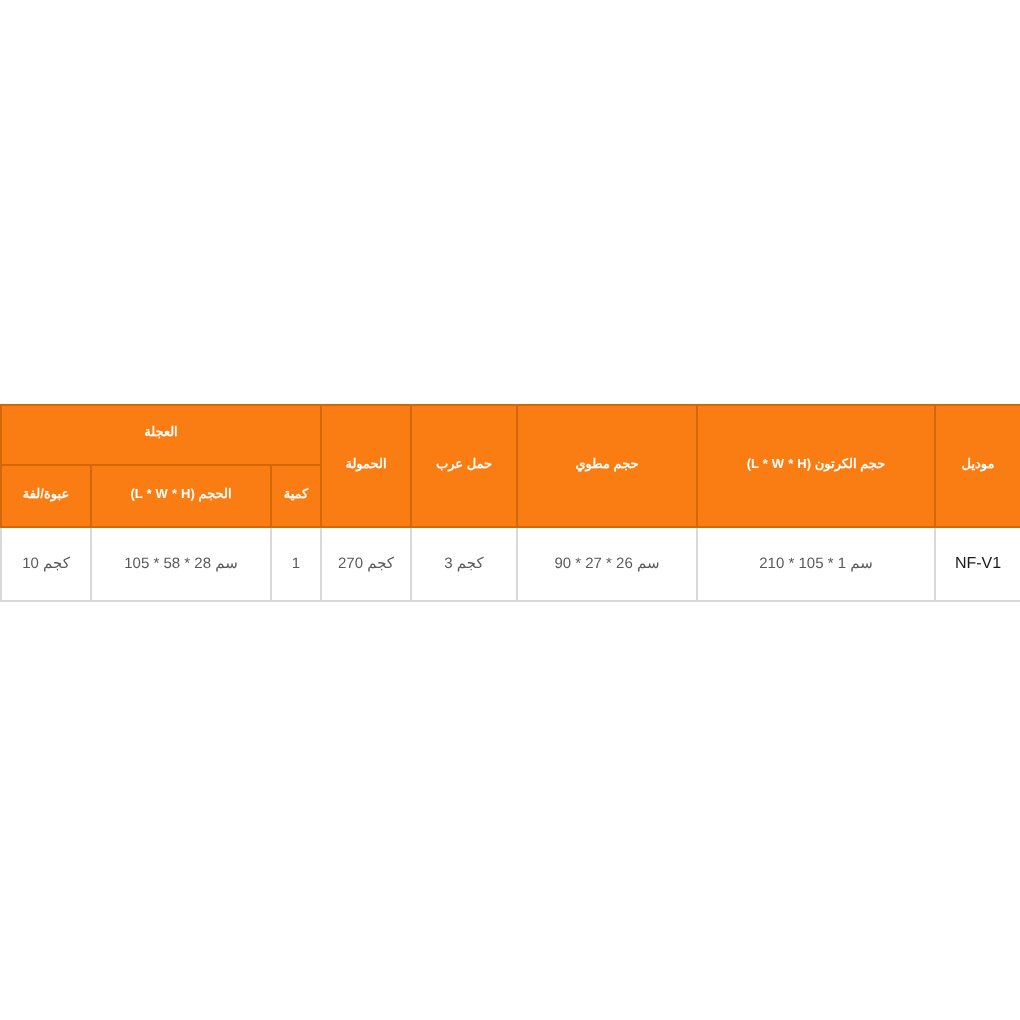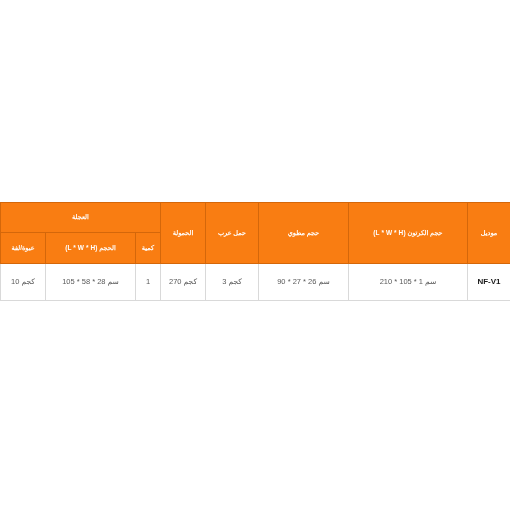--- a/index.html
+++ b/index.html
@@ -68,21 +68,21 @@
     font-size: 7.5px;
     height: 37px;
     border: 1px solid #d9d9d9;
     border-top: 1px solid #d9d9d9;
     line-height: 1.3;
     white-space: nowrap;
   }
 
   table.spec tbody td.model {
     color: #1a1a1a;
-    font-weight: bold;
+    font-weight: normal;
     font-size: 8px;
     direction: ltr;
   }
 
   table.spec tbody td.num {
     direction: ltr;
   }
 
   
   table.spec thead tr.hdr-top th {

